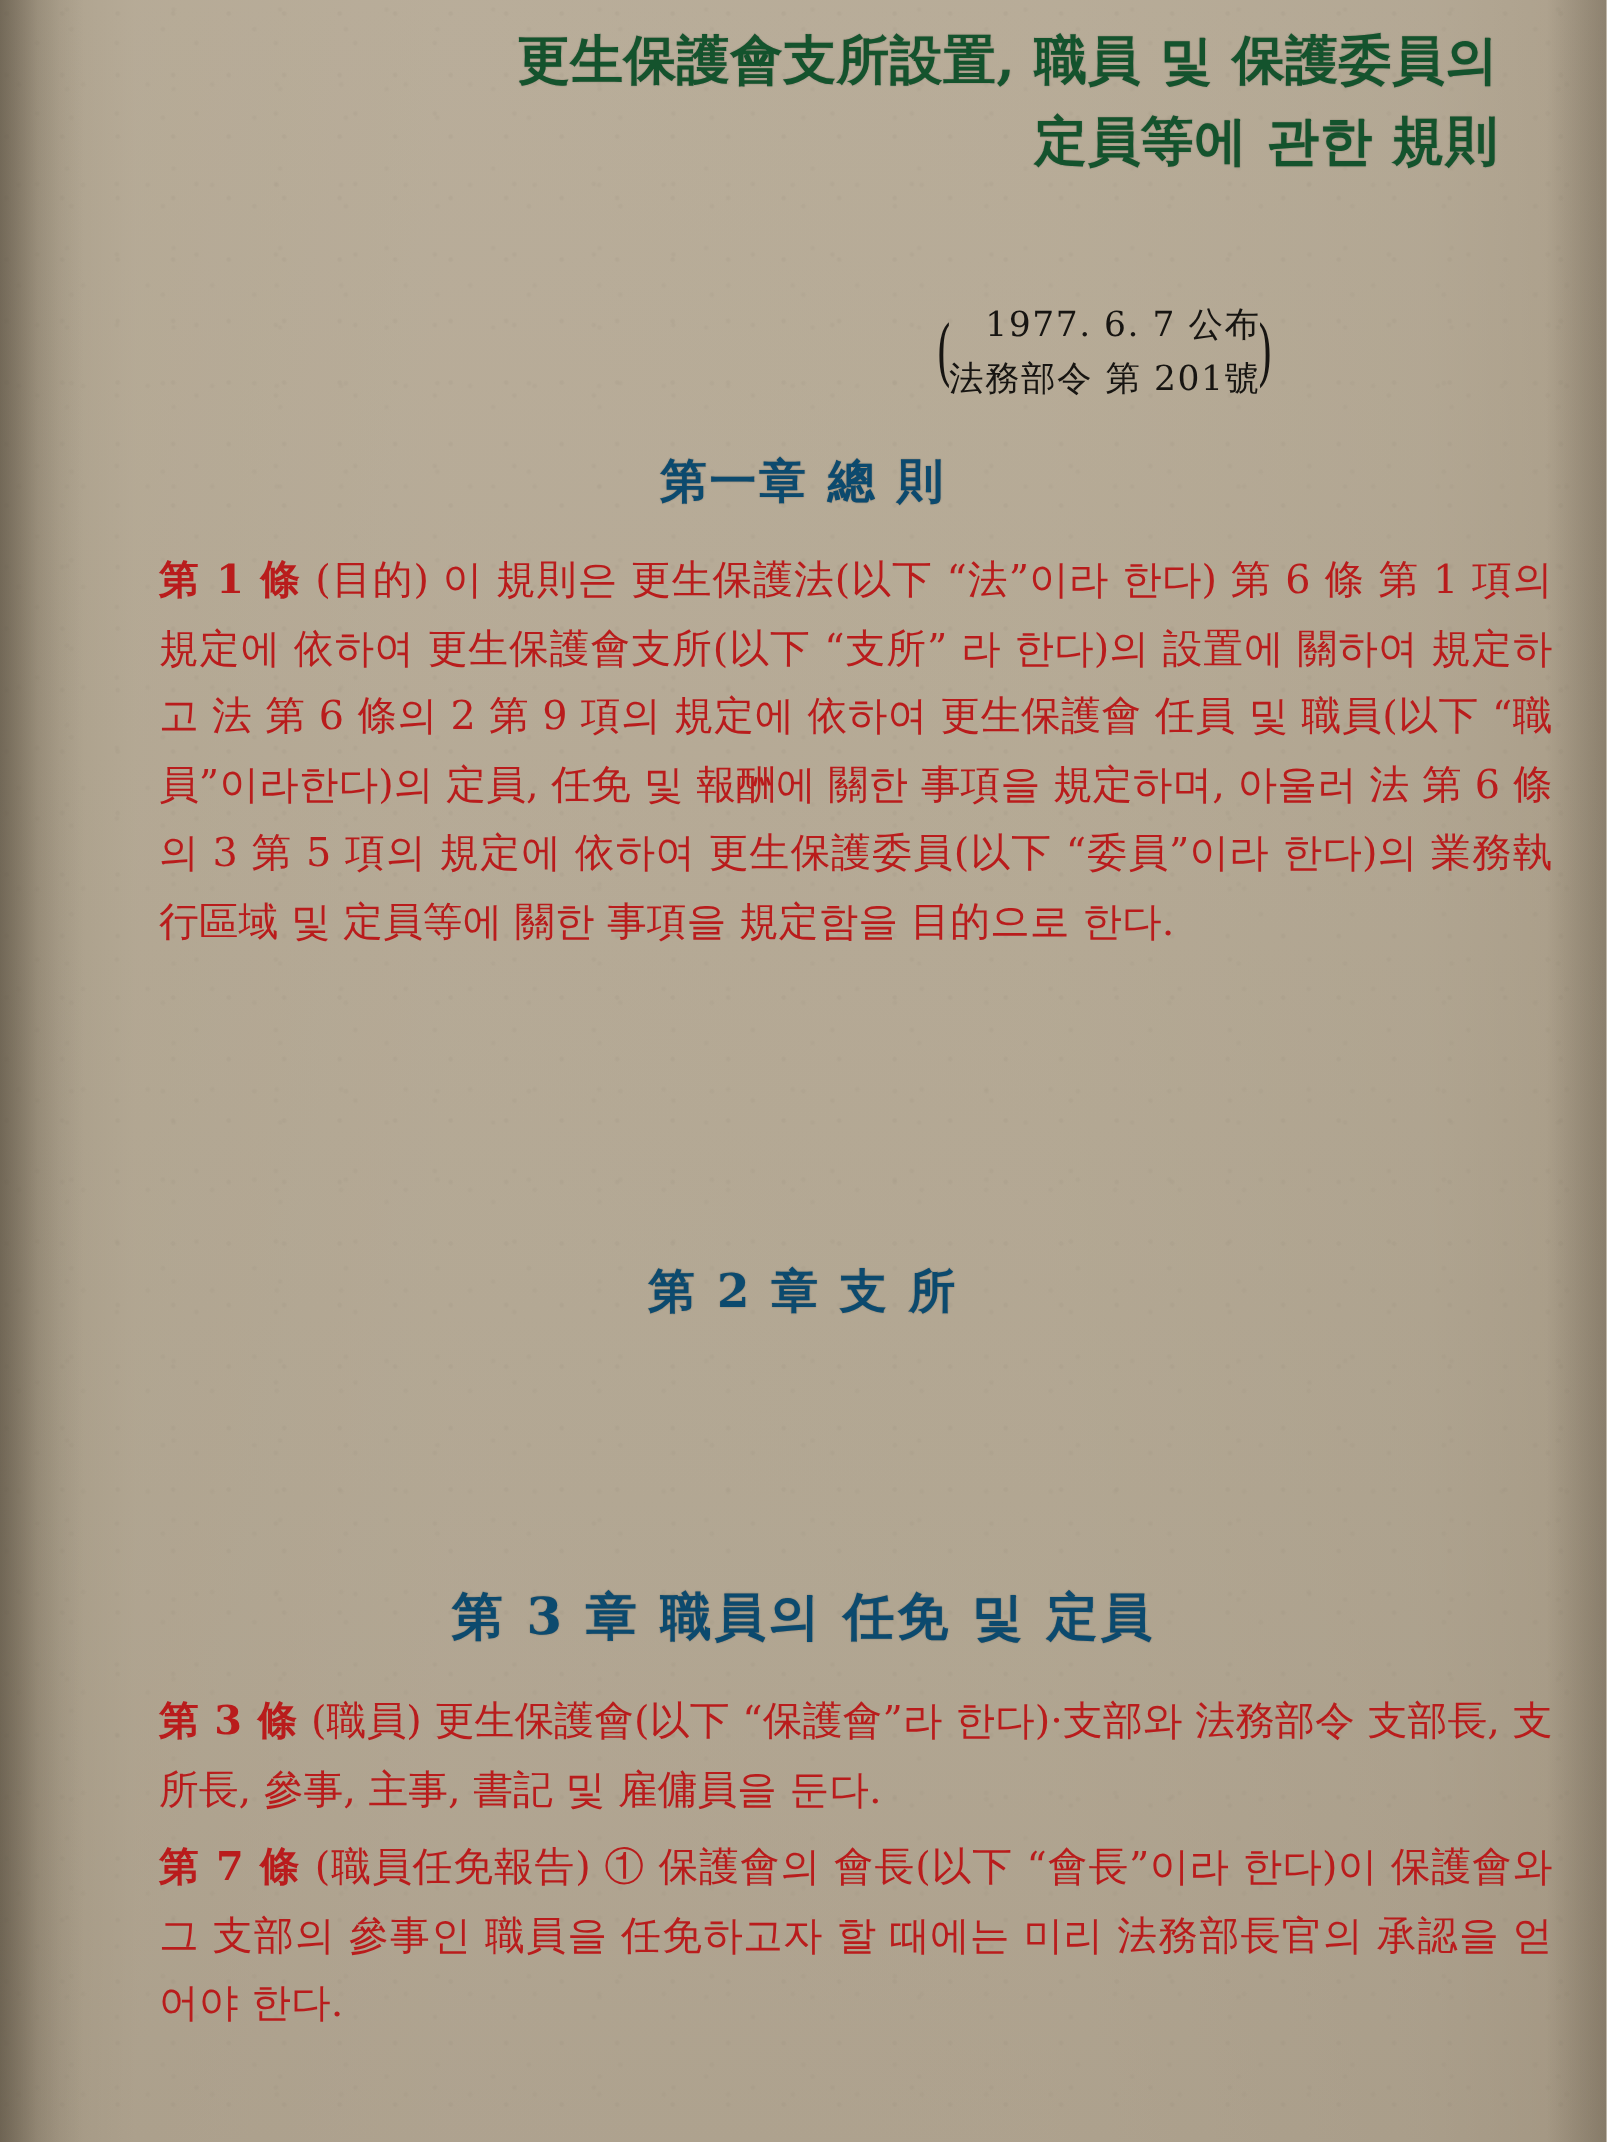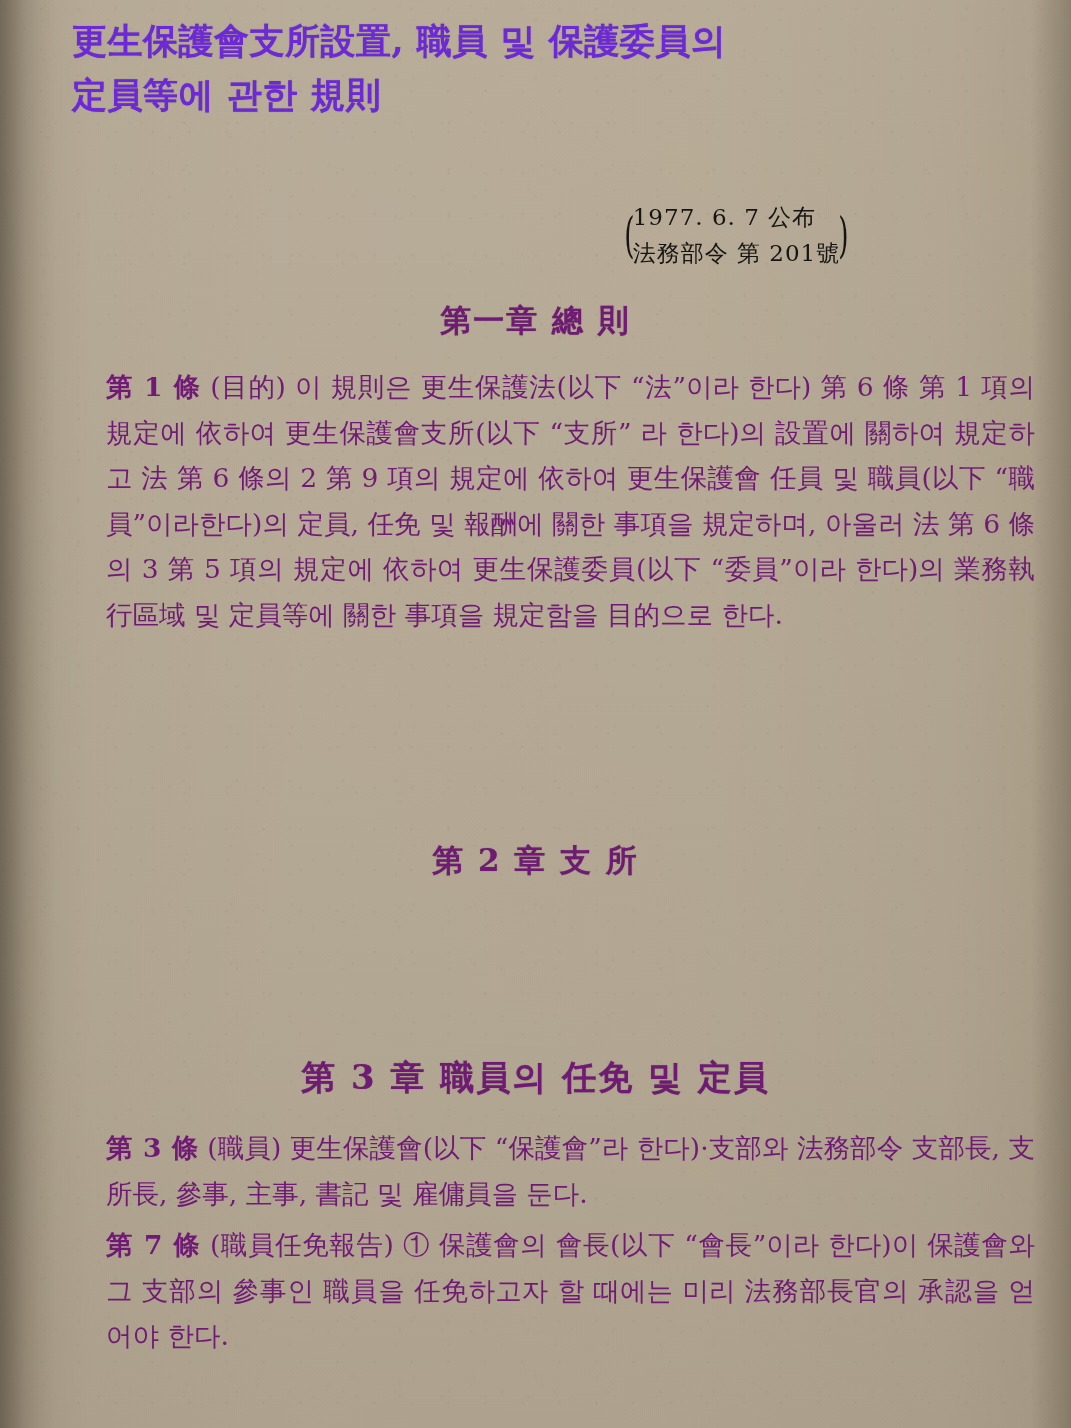--- a/index.html
+++ b/index.html
@@ -66,26 +66,26 @@
     left: 0; top: 0;
     width: 1071px;
     height: 1428px;
     color: #171512;
   }
 
   
   .doc-title {
     margin: 0;
     padding: 14px 72px 0 72px;
-    text-align: left;
+    text-align: right;
     font-size: 35px;
     font-weight: 700;
     letter-spacing: 0.5px;
     line-height: 1.55;
-    color: #6d28d9;
+    color: #14532d;
     text-shadow: 0 0 1px rgba(20,18,15,0.35);
   }
   .title-line-2 { display: block; }
 
   
   .promulgation {
     position: absolute;
     left: 620px;
     top: 200px;
     width: 300px;
@@ -101,38 +101,39 @@
     font-weight: 400;
     transform: scaleX(0.55);
     display: inline-block;
   }
   .brace-left { margin-right: -6px; }
   .brace-right { margin-left: -6px; }
   .promulgation-lines {
     display: flex;
     flex-direction: column;
     white-space: nowrap;
+    text-align: right;
   }
   .promulgation-lines span { letter-spacing: 1px; }
 
   
   .chapter {
     text-align: center;
     font-size: 31px;
     font-weight: 700;
     letter-spacing: 2px;
-    color: #701a75;
+    color: #0c4a6e;
     text-shadow: 0 0 1px rgba(20,18,15,0.4);
   }
 
   
   .article {
     font-size: 26.5px;
     line-height: 1.72;
-    color: #701a75;
+    color: #b91c1c;
     padding: 0 36px 0 62px;
     text-align: justify;
     text-justify: inter-character;
     word-break: break-all;
   }
   .article .label {
     font-weight: 700;
     letter-spacing: 0.5px;
   }
   .article p {

